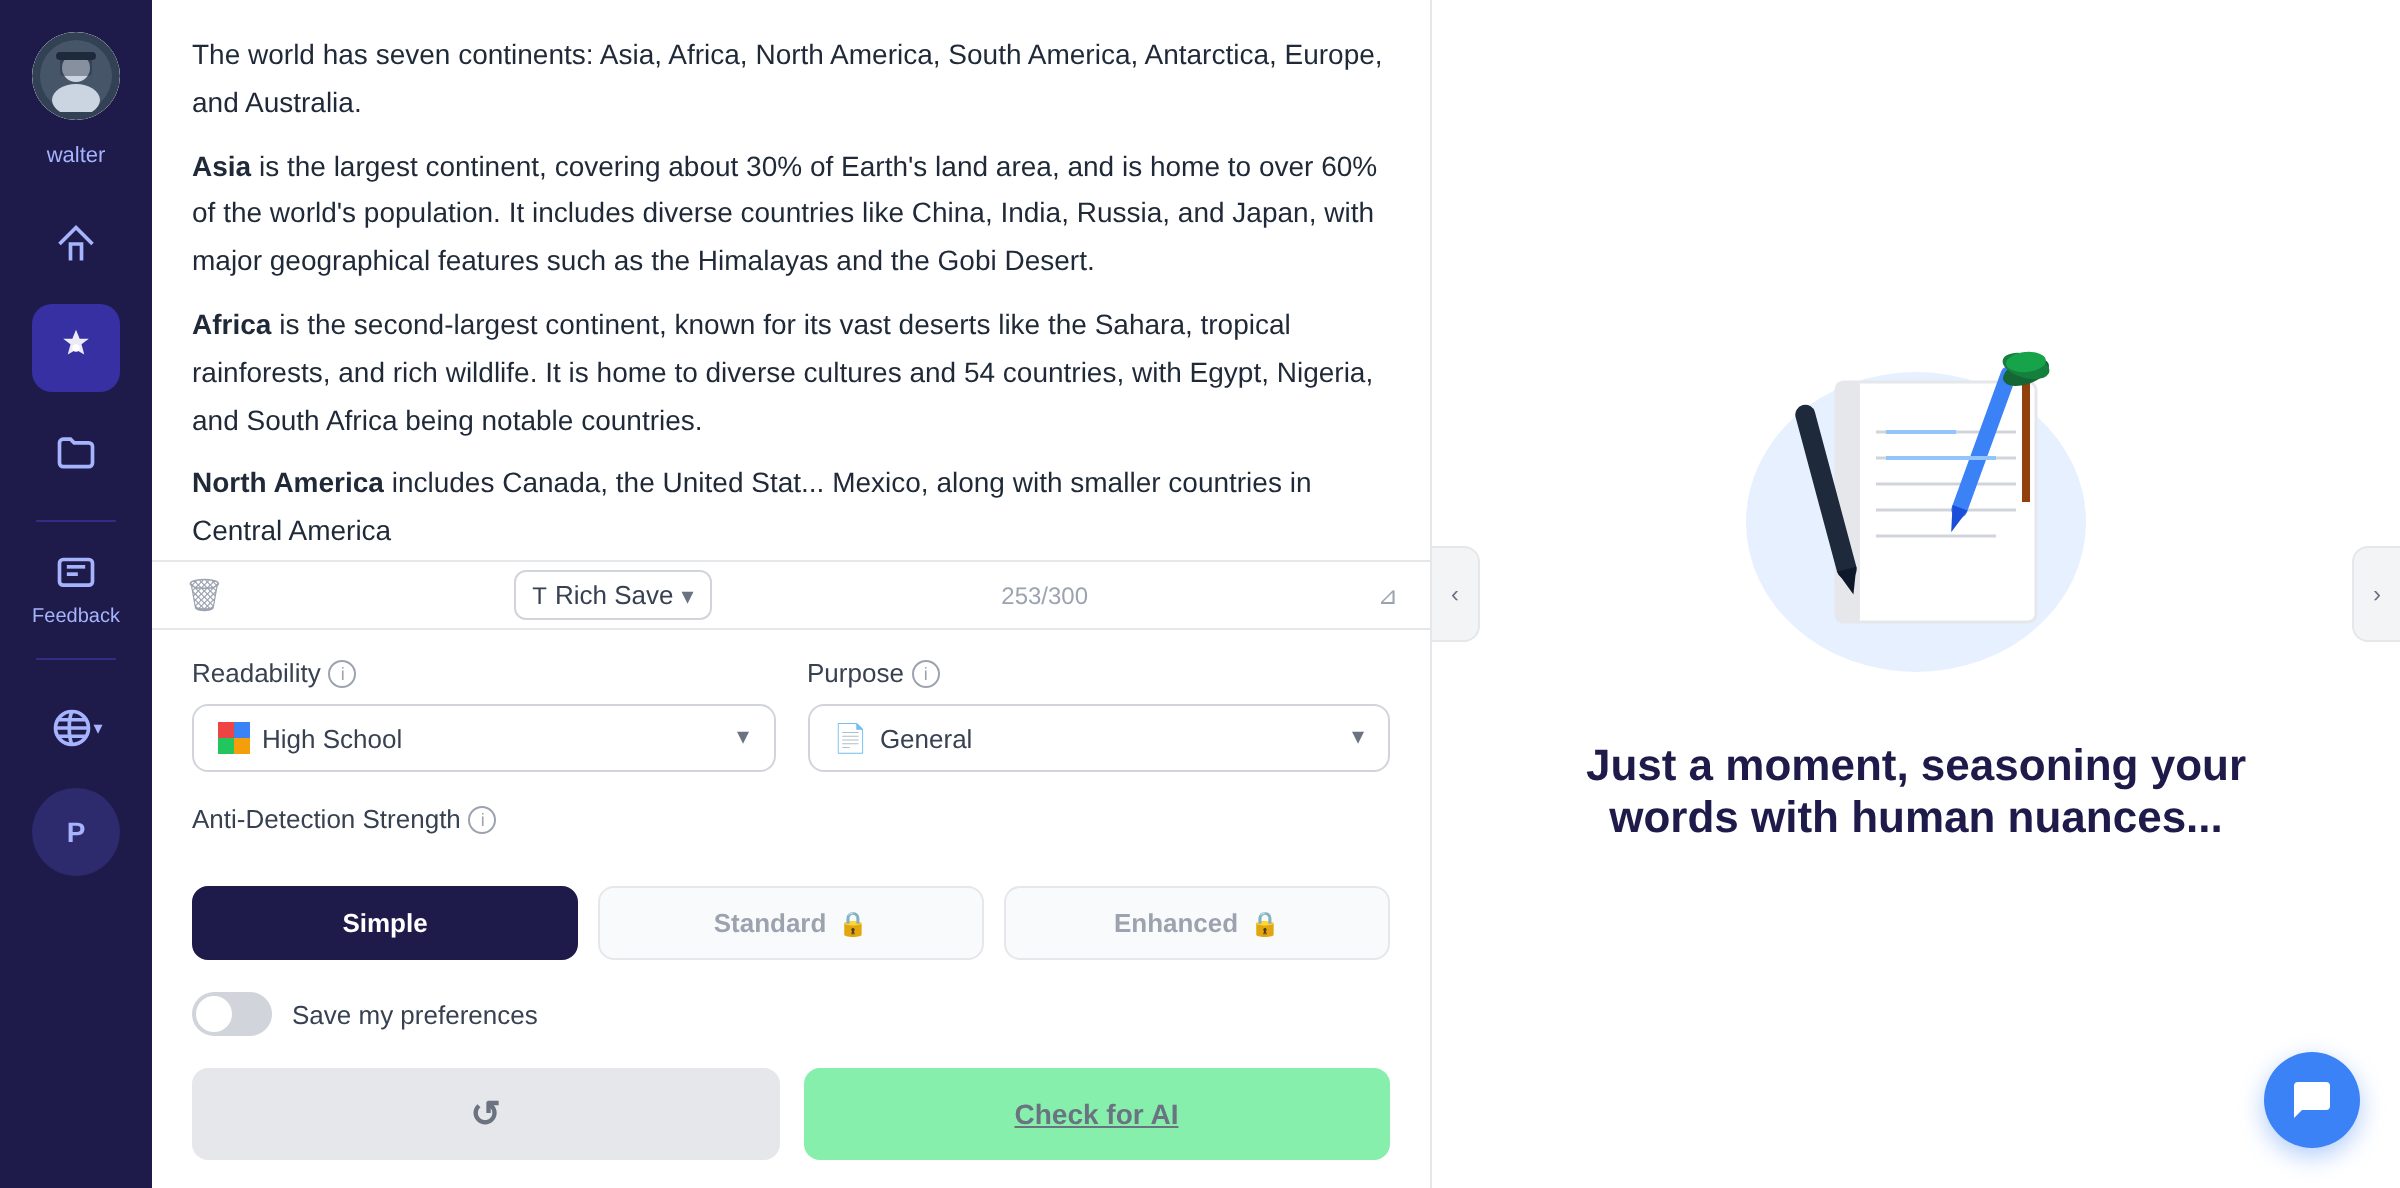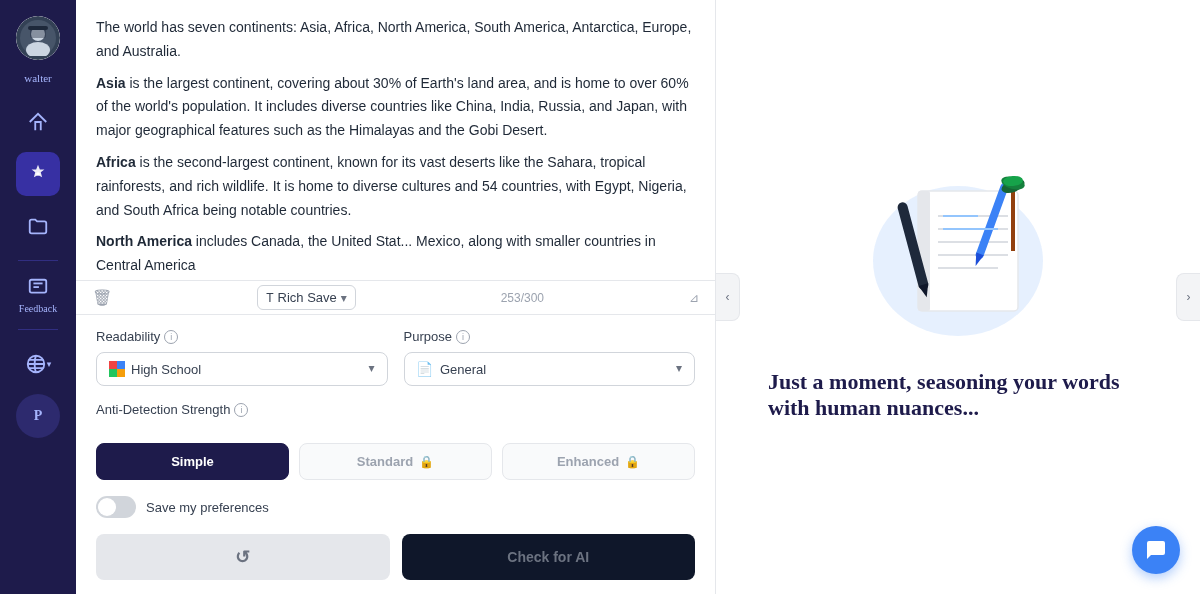--- a/index.html
+++ b/index.html
@@ -8,21 +8,20 @@
     
     .sidebar {
       width: 76px;
       background: #1e1b4b;
       display: flex;
       flex-direction: column;
       align-items: center;
       padding: 16px 0;
       gap: 8px;
       flex-shrink: 0;
-      font-family: Liberation Serif, serif;
     }
     .avatar {
       width: 44px;
       height: 44px;
       border-radius: 50%;
       background: #fff;
       display: flex;
       align-items: center;
       justify-content: center;
       overflow: hidden;
@@ -334,25 +333,26 @@
     @keyframes spin {
       from { transform: rotate(0deg); }
       to { transform: rotate(360deg); }
     }
 
     .check-ai-btn {
       flex: 1;
       padding: 12px;
       border-radius: 8px;
       border: none;
-      background: #0f172a;
+      background: #86efac;
       color: #6b7280;
       font-size: 14px;
       font-weight: 600;
       cursor: pointer;
+      text-decoration: underline;
     }
 
     
     .right-panel {
       flex: 1;
       display: flex;
       flex-direction: column;
       align-items: center;
       justify-content: center;
       background: white;
@@ -385,24 +385,23 @@
 
     .illustration {
       width: 200px;
       height: 180px;
     }
 
     .right-heading {
       font-size: 22px;
       font-weight: 700;
       color: #1e1b4b;
-      text-align: left;
+      text-align: center;
       margin-bottom: 12px;
       max-width: 380px;
-      font-family: Liberation Serif, serif;
     }
 
     .right-subtext {
       font-size: 15px;
       color: #4b5563;
       text-align: center;
       max-width: 400px;
       line-height: 1.6;
     }
 

